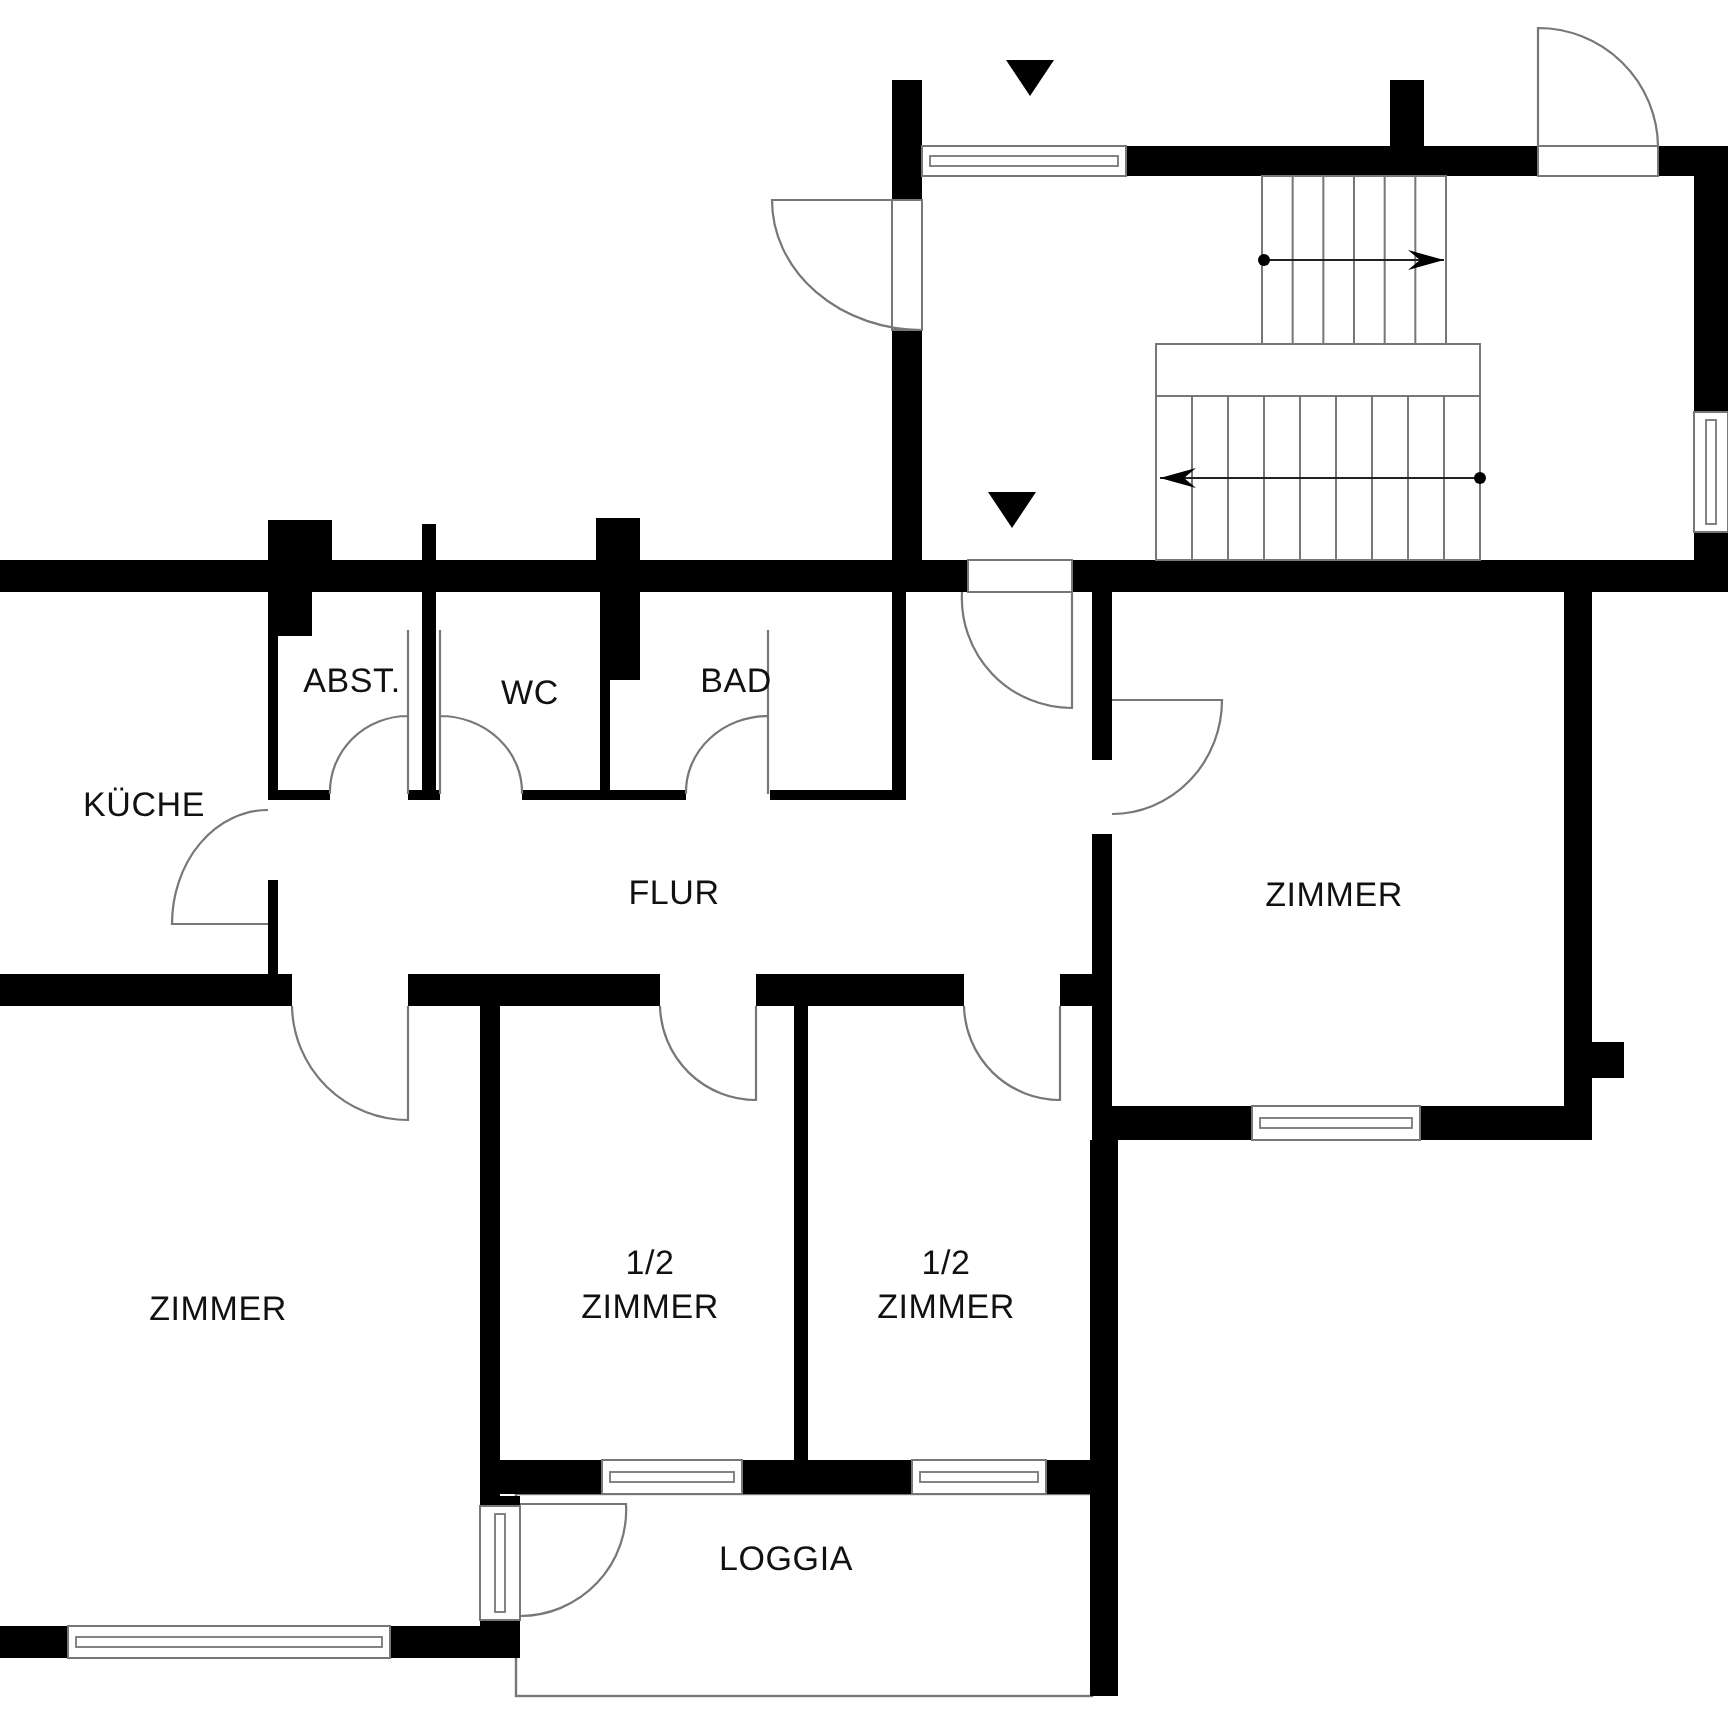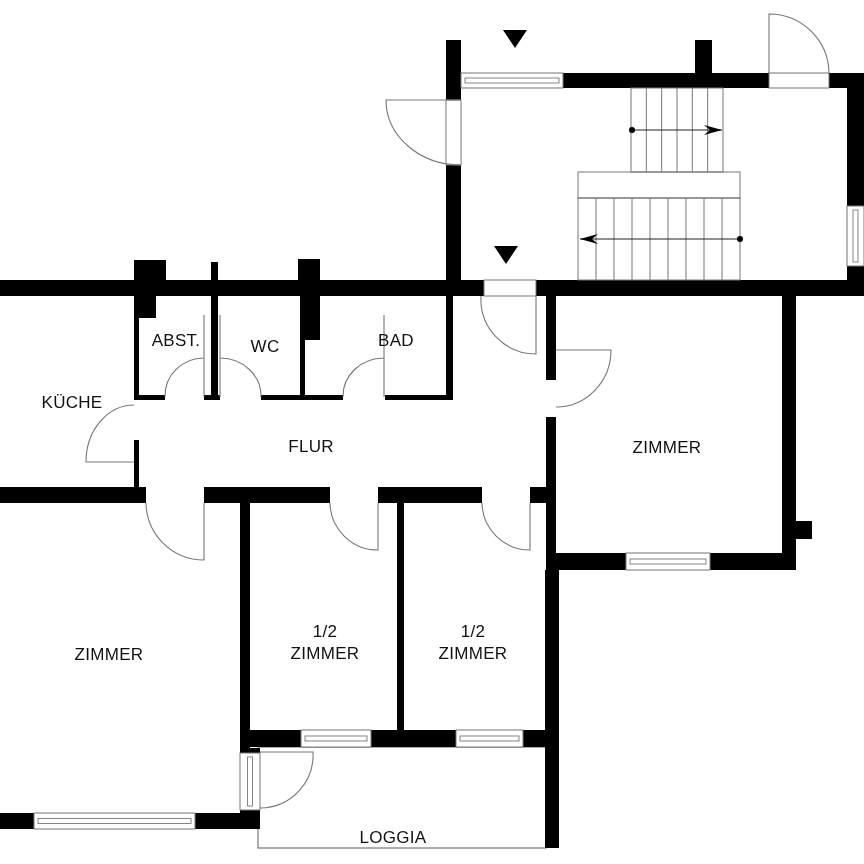--- a/index.html
+++ b/index.html
@@ -132,27 +132,27 @@
         <polygon points="580,239 598,234 592,239 598,244" fill="#000"></polygon>
       </g>
     <g id="g-markers">
         <polygon points="503,30 527,30 515,48" fill="#000"></polygon>
         <polygon points="494,246 518,246 506,264" fill="#000"></polygon>
       </g>
   </svg>
 
   <div class="label" style="left:176px;top:341px">ABST.</div>
   <div class="label" style="left:265px;top:347px">WC</div>
-  <div class="label" style="left:396px;top:341px">BAD</div>
+  <div class="label" style="left:368px;top:341px">BAD</div>
   <div class="label" style="left:72px;top:403px">KÜCHE</div>
-  <div class="label" style="left:311px;top:447px">FLUR</div>
+  <div class="label" style="left:337px;top:447px">FLUR</div>
   <div class="label" style="left:667px;top:448px">ZIMMER</div>
   <div class="label" style="left:109px;top:655px">ZIMMER</div>
   <div class="label" style="left:325px;top:643px">
     <div>1/2</div>
     <div>ZIMMER</div>
   </div>
   <div class="label" style="left:473px;top:643px">
     <div>1/2</div>
     <div>ZIMMER</div>
   </div>
-  <div class="label" style="left:393px;top:838px">LOGGIA</div>
+  <div class="label" style="left:393px;top:780px">LOGGIA</div>
 </div>
 
 </body></html>

